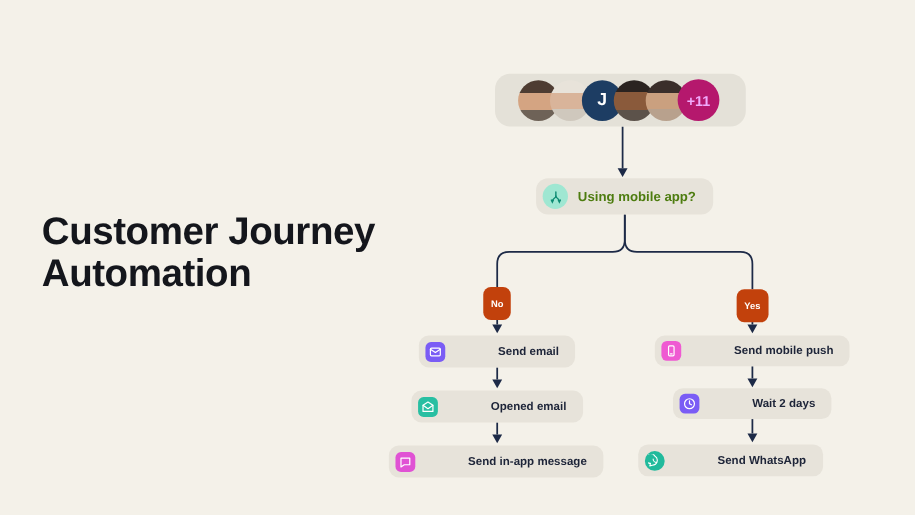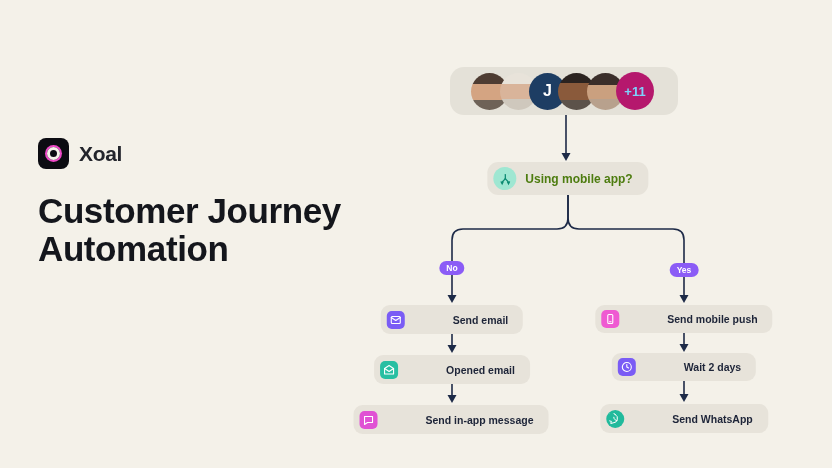--- a/index.html
+++ b/index.html
@@ -50,38 +50,38 @@
   .av {
     width:37px; height:37px; border-radius:50%; flex:0 0 auto;
     position:relative; display:flex; align-items:center; justify-content:center;
   }
   .av + .av { margin-left:-8px; }
   .a1 { background:linear-gradient(#4e3c32 0 30%, #d4a482 30% 74%, #6e6257 74%); }
   .a2 { background:linear-gradient(#e8e3da 0 30%, #d9b49a 30% 70%, #cfc8bd 70%); }
   .initial { background:#1d3d63; color:#fff; font-size:16px; font-weight:700; }
   .a4 { background:linear-gradient(#2b2320 0 28%, #8a5a3b 28% 72%, #5c524a 72%); }
   .a5 { background:linear-gradient(#3a2e2a 0 32%, #caa07f 32% 70%, #b8a18d 70%); }
-  .plus { width:38px; height:38px; background:#b5186d; color:#7dd3fc; font-size:13px; font-weight:700; }
+  .plus { width:38px; height:38px; background:#b5186d; color:#f0abfc; font-size:13px; font-weight:700; }
 
   .condition {
     position:absolute; left:568px; top:162px; transform:translateX(-50%);
     height:33px; background:#e7e3da; border-radius:11px;
     display:inline-flex; align-items:center; gap:9px; padding:0 16px 0 6px;
     white-space:nowrap; z-index:2;
   }
   .cond-icon {
     width:23px; height:23px; border-radius:50%;
     display:flex; align-items:center; justify-content:center; flex:0 0 auto;
   }
   .cond-label { font-size:12px; font-weight:700; color:#4d7c0f; }
 
   .badge {
     position:absolute; transform:translateX(-50%);
-    background:#8b5cf6; color:#fff; font-size:8.5px; font-weight:700;
-    height:14px; padding:1px 7px; border-radius:7px;
+    background:#c2410c; color:#fff; font-size:8.5px; font-weight:700;
+    height:30px; padding:1px 7px; border-radius:7px;
     display:inline-flex; align-items:center; z-index:2;
   }
   .badge-no  { left:452px; top:261px; }
   .badge-yes { left:684px; top:263px; }
 
   .step {
     position:absolute; transform:translateX(-50%);
     height:29px; background:#e7e3da; border-radius:9px;
     display:inline-flex; align-items:center; gap:8px; padding:0 15px 0 6px;
     white-space:nowrap; z-index:2;
@@ -91,33 +91,27 @@
     display:flex; align-items:center; justify-content:center; flex:0 0 auto;
   }
   .step-icon.round { border-radius:50%; }
   .step-label { font-size:10.5px; font-weight:700; color:#1d2438;margin-left:40px; }
 
   .s-l1 { left:452px; top:305px; }
   .s-l2 { left:452px; top:355px; }
   .s-l3 { left:451px; top:405px; }
   .s-r1 { left:684px; top:305px; height:28px; }
   .s-r2 { left:684px; top:353px; height:28px; }
-  .s-r3 { left:684px; top:404px; }
+  .s-r3 { left:664px; top:404px; }
 </style>
 </head>
 <body>
 
 <div class="stage">
 
-  <div class="brand">
-    <span class="logo">
-        <span class="ring"></span>
-      </span>
-    <span class="brand-name">Xoal</span>
-  </div>
   <h1 class="heading">Customer Journey Automation</h1>
 
   <svg class="connectors" width="832" height="468" viewBox="0 0 832 468">
     <path class="line" d="M566,115 V153"></path>
     <polygon class="head" points="561.5,153 570.5,153 566,161"></polygon>
     <path class="line" d="M568,195 V218 Q568,229 557,229 H463 Q452,229 452,240 V261"></path>
     <path class="line" d="M568,195 V218 Q568,229 579,229 H673 Q684,229 684,240 V263"></path>
     <path class="line" d="M452,275 V295"></path>
     <polygon class="head" points="447.5,295 456.5,295 452,303"></polygon>
     <path class="line" d="M452,334 V345"></path>

